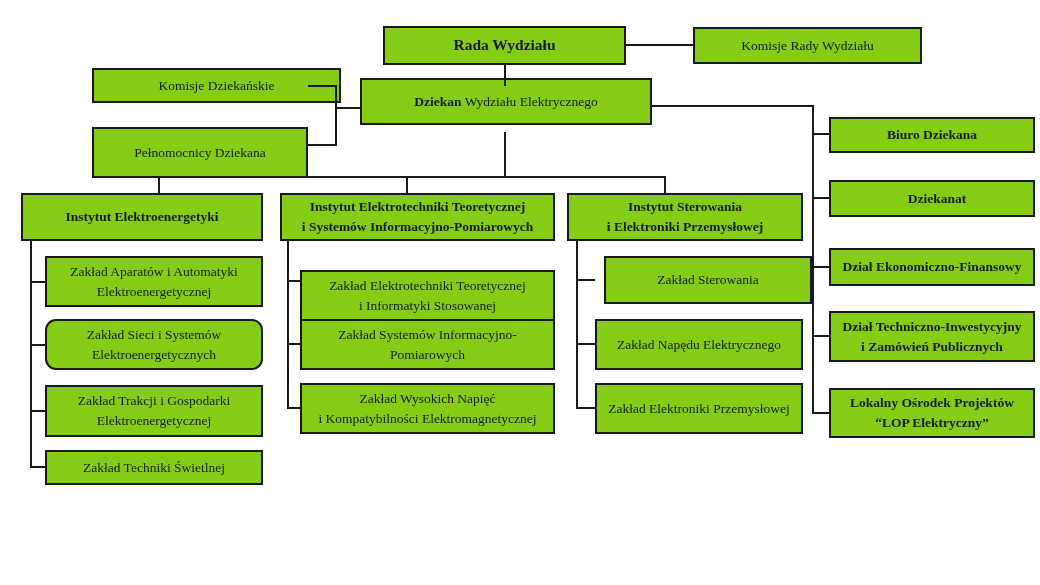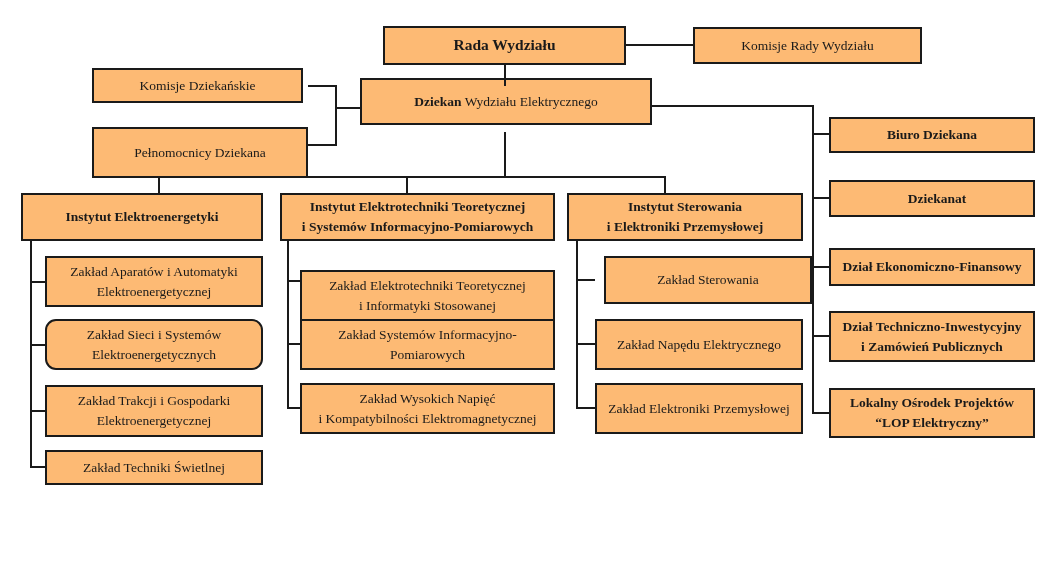--- a/index.html
+++ b/index.html
@@ -1,39 +1,39 @@
 <!DOCTYPE html>
 <html><head>
 <meta charset="utf-8">
 <style>
   html,body{margin:0;padding:0;background:#ffffff;}
   #canvas{
     position:relative;width:1040px;height:585px;background:#ffffff;
     font-family:"Liberation Serif","DejaVu Serif",serif;color:#1a1a1a;overflow:hidden;
   }
   .box{
-    position:absolute;box-sizing:border-box;background:#fdba74;
+    position:absolute;box-sizing:border-box;background:#84cc16;
     border:2px solid #1a1a1a;display:flex;align-items:center;justify-content:center;
     text-align:center;font-size:13.5px;line-height:1.45;white-space:pre-line;
     padding:2px 6px;
   }
   .bold{font-weight:bold;}
   .big{font-size:15.5px;}
   .line{position:absolute;background:#1a1a1a;}
 </style>
 </head>
 <body>
 
 <div id="canvas">
 
   <div class="box bold big" style="left:383px;top:26px;width:243px;height:39px;">Rada Wydziału</div>
 
   <div class="box" style="left:693px;top:27px;width:229px;height:37px;">Komisje Rady Wydziału</div>
 
-  <div class="box" style="left:92px;top:68px;width:211px;height:35px;">Komisje Dziekańskie</div>
+  <div class="box" style="left:92px;top:68px;width:249px;height:35px;">Komisje Dziekańskie</div>
 
   <div class="box" style="left:92px;top:127px;width:216px;height:51px;">Pełnomocnicy Dziekana</div>
 
   <div class="box" style="left:360px;top:78px;width:292px;height:47px;">
     <div><span class="bold">Dziekan</span> <span>Wydziału Elektrycznego</span></div>
   </div>
 
   <div class="box bold" style="left:829px;top:117px;width:206px;height:36px;">Biuro Dziekana</div>
   <div class="box bold" style="left:829px;top:180px;width:206px;height:37px;padding-left:16px;">Dziekanat</div>
   <div class="box bold" style="left:829px;top:248px;width:206px;height:38px;">Dział Ekonomiczno-Finansowy</div>

